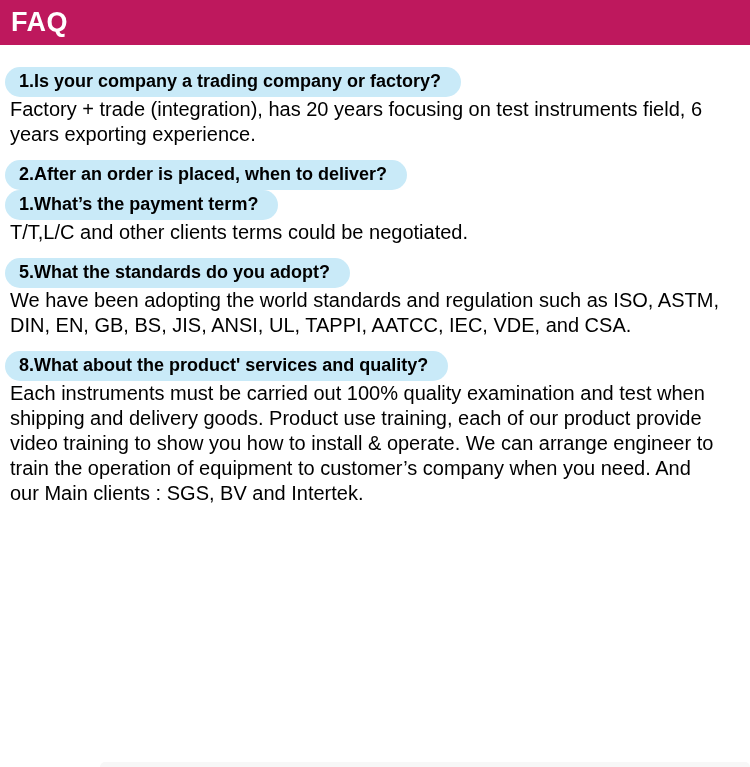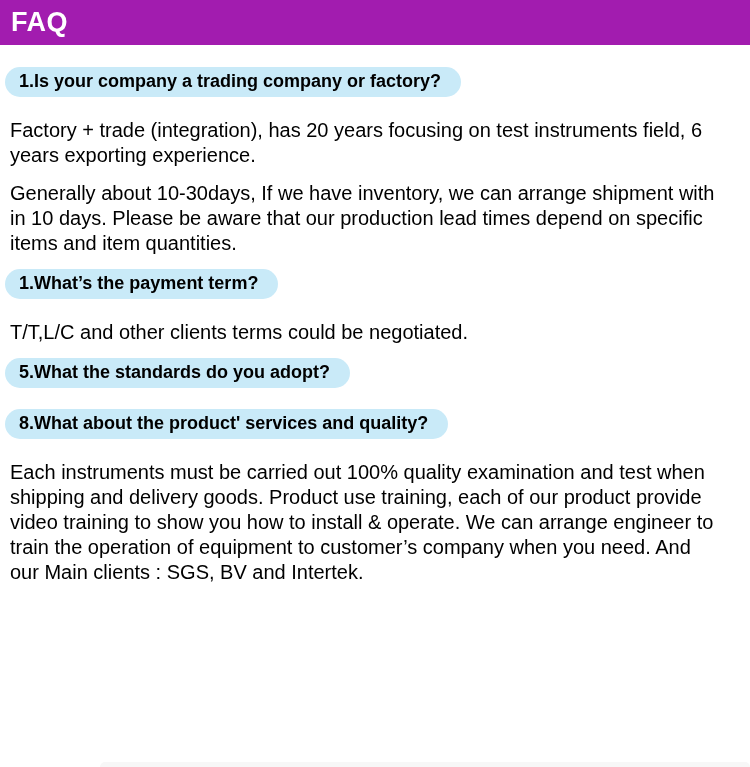--- a/index.html
+++ b/index.html
@@ -11,21 +11,21 @@
   body {
     width: 750px;
     height: 767px;
     position: relative;
     overflow: hidden;
     font-family: "Liberation Sans", "DejaVu Sans", sans-serif;
     color: #000000;
   }
   .faq-header {
     height: 45px;
-    background: #a21caf;
+    background: #be185d;
     display: flex;
     align-items: center;
     padding-left: 11px;
   }
   .faq-header h1 {
     margin: 0;
     font-size: 27px;
     font-weight: bold;
     color: #ffffff;
     letter-spacing: 0.5px;
@@ -36,21 +36,21 @@
   }
   .faq-item { margin: 0; }
   .question-pill {
     display: inline-block;
     background: #C9EAF8;
     border-radius: 15px;
     padding: 4px 20px 5px 14px;
     font-size: 18px;
     font-weight: bold;
     line-height: 21px;
-    margin: 0 0 21px 0;
+    margin: 0 0 0 0;
     color: #000000;
   }
   .answer {
     margin: 0 0 13px 5px;
     font-size: 20px;
     line-height: 25px;
     max-width: 715px;
     color: #000000;
   }
   .next-section-edge {
@@ -73,37 +73,40 @@
 
   <main class="faq-list" id="faq-list">
   <section class="faq-item">
     <div class="question-pill">
       <span>1.Is your company a trading company or factory?</span>
     </div>
     <p class="answer">Factory + trade (integration), has 20 years focusing on test instruments field, 6 years exporting experience.</p>
   </section>
 
   <section class="faq-item">
-    <p class="answer">Generally about 10-30days, If we have inventory, we can arrange shipment with in 10 days. Please be aware that our production lead times depend on specific items and item quantities.</p>
+    <div class="question-pill">
+      <span>2.After an order is placed, when to deliver?</span>
+    </div>
   </section>
 
   <section class="faq-item">
     <div class="question-pill">
       <span>1.What’s the payment term?</span>
     </div>
     <p class="answer">T/T,L/C and other clients terms could be negotiated.</p>
   </section>
 
   <section class="faq-item">
   </section>
 
   <section class="faq-item">
     <div class="question-pill">
       <span>5.What the standards do you adopt?</span>
     </div>
+    <p class="answer">We have been adopting the world standards and regulation such as ISO, ASTM, DIN, EN, GB, BS, JIS, ANSI, UL, TAPPI, AATCC, IEC, VDE, and CSA.</p>
   </section>
 
   <section class="faq-item">
     <div class="question-pill">
       <span>8.What about the product' services and quality?</span>
     </div>
     <p class="answer">Each instruments must be carried out 100% quality examination and test when shipping and delivery goods. Product use training, each of our product provide video training to show you how to install &amp; operate. We can arrange engineer to train the operation of equipment to customer’s company when you need. And our Main clients : SGS, BV and Intertek.</p>
   </section>
 </main>
 

